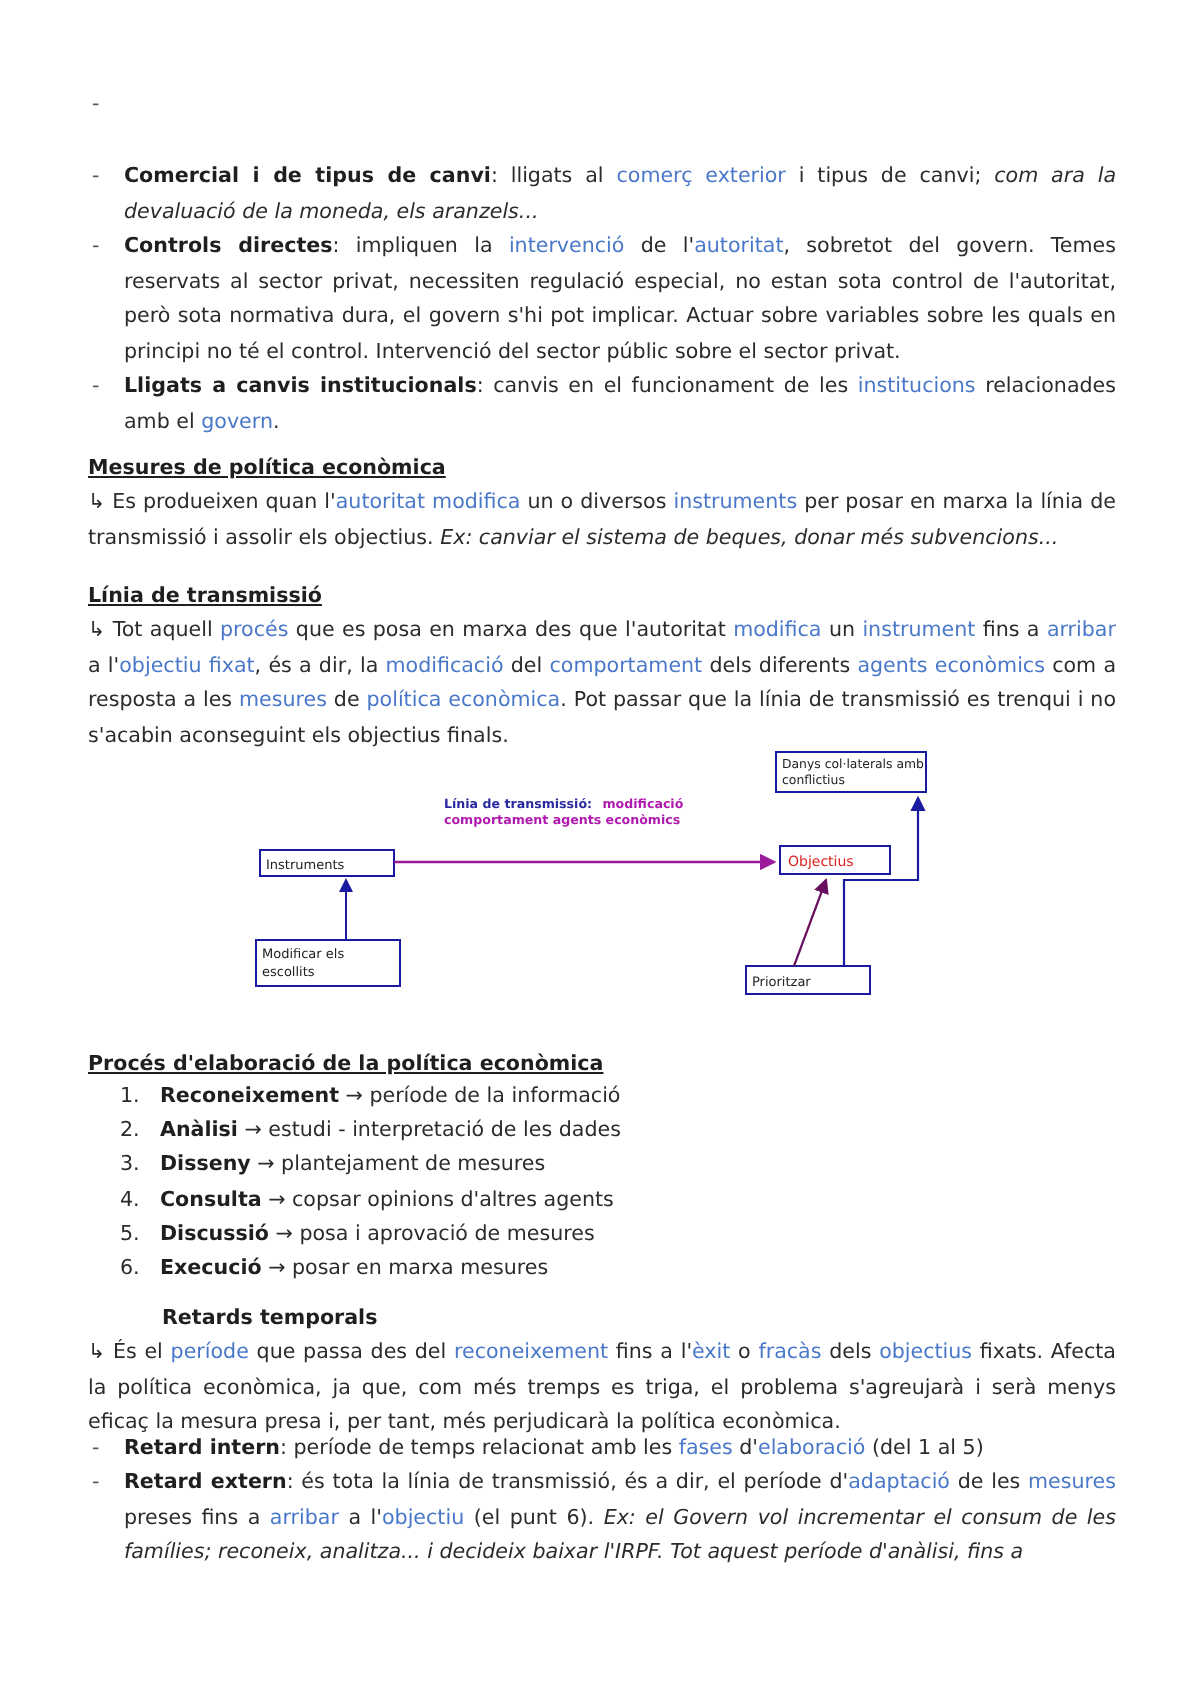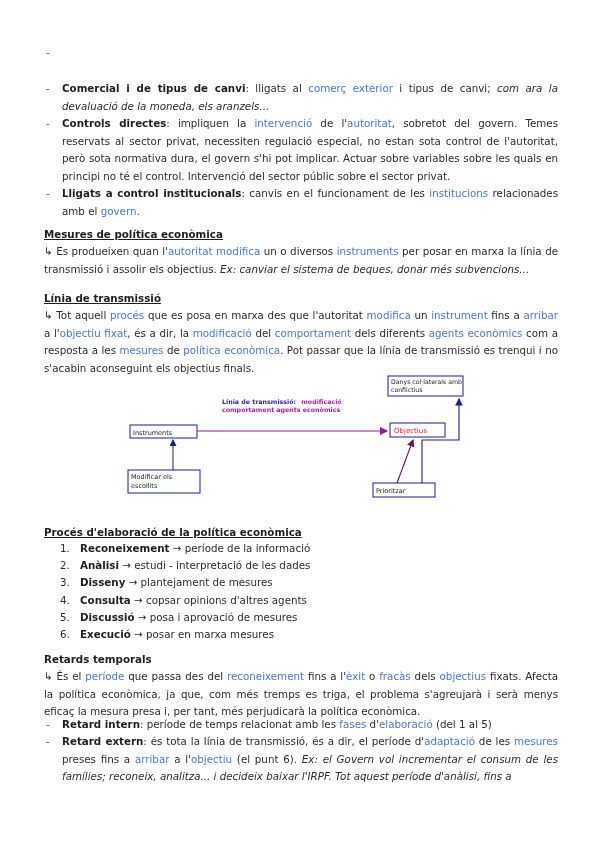--- a/index.html
+++ b/index.html
@@ -7,21 +7,21 @@
       font-family:"DejaVu Sans", sans-serif; font-size:10.3px; color:#2b2b2b; }
     .page { position:absolute; left:0; top:0; width:600px; height:848px; }
     .blk { position:absolute; left:44px; width:514px; line-height:17.5px; }
     .just { text-align:justify; }
     .bul { position:absolute; left:62px; width:496px; line-height:17.5px; text-align:justify; }
     .dash { position:absolute; left:-16px; top:0; color:#555; }
     b { font-weight:bold; color:#1f1f1f; }
     i { font-style:italic; }
     .l { color:#4a78c9; }
     .h { font-weight:bold; text-decoration:underline; color:#1f1f1f;margin-top:43px; }
-    .hb { font-weight:bold; color:#1f1f1f; }
+    .hb { font-weight:bold; color:#1f1f1f;margin-left:37px; }
     .oli { position:absolute; left:80px; line-height:17.5px; }
     .oli .n { position:absolute; left:-20px; }
     svg text { font-family:"DejaVu Sans", sans-serif; }
   </style>
 </head>
 <body>
 
 <div class="page">
 
   <div class="bul" style="top:44px">
@@ -30,21 +30,21 @@
   <div class="bul" style="top:80px">
     <span class="dash">-</span>
     <span><b>Comercial i de tipus de canvi</b><span>: lligats al </span><span class="l">comerç exterior</span><span> i tipus de canvi; </span><i>com ara la devaluació de la moneda, els aranzels...</i></span>
   </div>
   <div class="bul" style="top:115px">
     <span class="dash">-</span>
     <span><b>Controls directes</b><span>: impliquen la </span><span class="l">intervenció</span><span> de l'</span><span class="l">autoritat</span><span>, sobretot del govern. Temes reservats al sector privat, necessiten regulació especial, no estan sota control de l'autoritat, però sota normativa dura, el govern s'hi pot implicar. Actuar sobre variables sobre les quals en principi no té el control. Intervenció del sector públic sobre el sector privat.</span></span>
   </div>
   <div class="bul" style="top:185px">
     <span class="dash">-</span>
-    <span><b>Lligats a control institucionals</b><span>: canvis en el funcionament de les </span><span class="l">institucions</span><span> relacionades amb el </span><span class="l">govern</span><span>.</span></span>
+    <span><b>Lligats a canvis institucionals</b><span>: canvis en el funcionament de les </span><span class="l">institucions</span><span> relacionades amb el </span><span class="l">govern</span><span>.</span></span>
   </div>
 
   <div class="blk" style="top:226px">
     <span class="h">Mesures de política econòmica</span>
   </div>
   <div class="blk just" style="top:243px"><span>↳ Es produeixen quan l'</span><span class="l">autoritat modifica</span><span> un o diversos </span><span class="l">instruments</span><span> per posar en marxa la línia de transmissió i assolir els objectius. </span><i>Ex: canviar el sistema de beques, donar més subvencions...</i></div>
 
   <div class="blk" style="top:290px">
     <span class="h">Línia de transmissió</span>
   </div>

